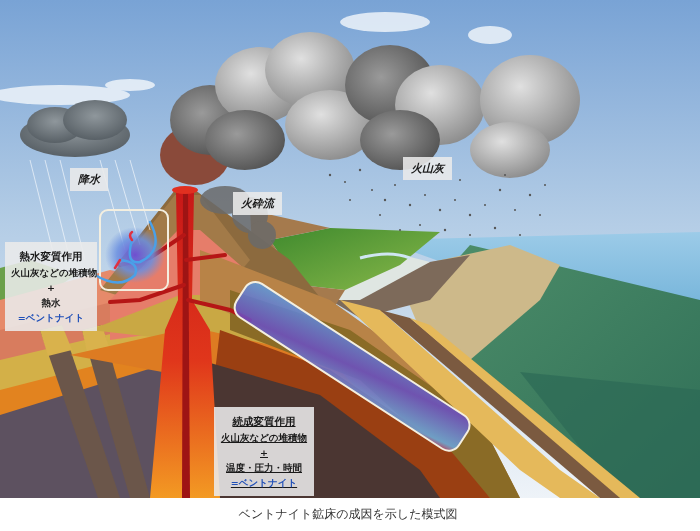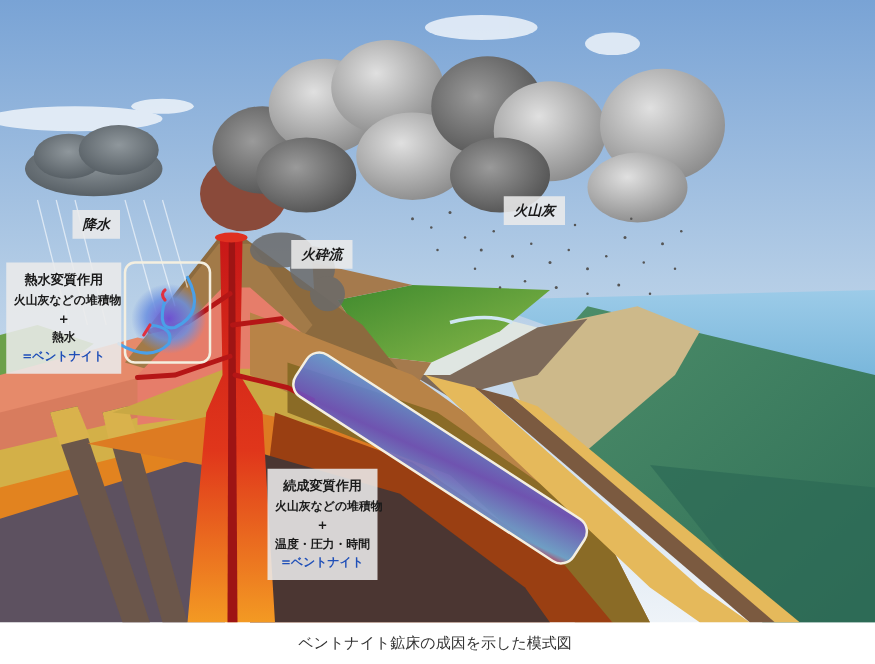--- a/index.html
+++ b/index.html
@@ -7,21 +7,21 @@
   .figure { position:absolute; left:0; top:0; width:700px; height:498px; overflow:hidden; }
   .figure svg { position:absolute; left:0; top:0; }
   .label {
     position:absolute; background:rgba(235,235,235,0.88); color:#1a1a1a;
     font-family:"DejaVu Sans", sans-serif; font-weight:bold; text-align:center;
     box-sizing:border-box;
   }
   .label .line { display:block; white-space:nowrap; }
   .label .accent { color:#1f4fb8; }
   .tag { font-size:11px; padding:4px 8px;font-style:italic; }
-  .box { font-size:9.5px; line-height:15px; padding:6px 6px; }
+  .box { font-size:9.5px; line-height:15px; padding:6px 6px;margin-top:32px; }
   .box .title { font-size:10.5px; line-height:17px; }
   .caption {
     position:absolute; left:0; top:498px; width:696px; height:33px;
     display:flex; align-items:center; justify-content:center;
     font-family:"DejaVu Sans", sans-serif; font-size:12px; color:#333;
   }
 </style>
 </head>
 <body>
 
@@ -216,39 +216,39 @@
       <path d="M95 275 Q120 290 135 275 Q140 262 120 260" stroke="#4aa0e8"></path>
       <path d="M120 260 L115 268" stroke="#e03040"></path>
     </g>
 
     <g transform="rotate(33 350 365)">
       <rect x="220" y="345" width="265" height="40" rx="12" fill="url(#beltGrad)" opacity="0.85"></rect>
       <rect x="220" y="345" width="265" height="40" rx="12" fill="none" stroke="#f4efe0" stroke-width="2"></rect>
     </g>
   </svg>
 
-  <div class="label tag" style="left:58px; top:168px;">
+  <div class="label tag" style="left:70px; top:168px;">
     <span class="line">降水</span>
   </div>
   <div class="label tag" style="left:233px; top:192px;">
     <span class="line">火砕流</span>
   </div>
   <div class="label tag" style="left:403px; top:157px;">
     <span class="line">火山灰</span>
   </div>
 
   <div class="label box" style="left:5px; top:210px; width:92px;">
     <span class="line title">熱水変質作用</span>
     <span class="line">火山灰などの堆積物</span>
     <span class="line">+</span>
     <span class="line">熱水</span>
     <span class="line accent">=ベントナイト</span>
   </div>
 
-  <div class="label box" style="left:214px; top:375px; width:88px;">
+  <div class="label box" style="left:214px; top:375px; width:100px;text-decoration:underline;">
     <span class="line title">続成変質作用</span>
     <span class="line">火山灰などの堆積物</span>
     <span class="line">+</span>
     <span class="line">温度・圧力・時間</span>
     <span class="line accent">=ベントナイト</span>
   </div>
 </div>
 
 <div class="caption">ベントナイト鉱床の成因を示した模式図</div>
 

